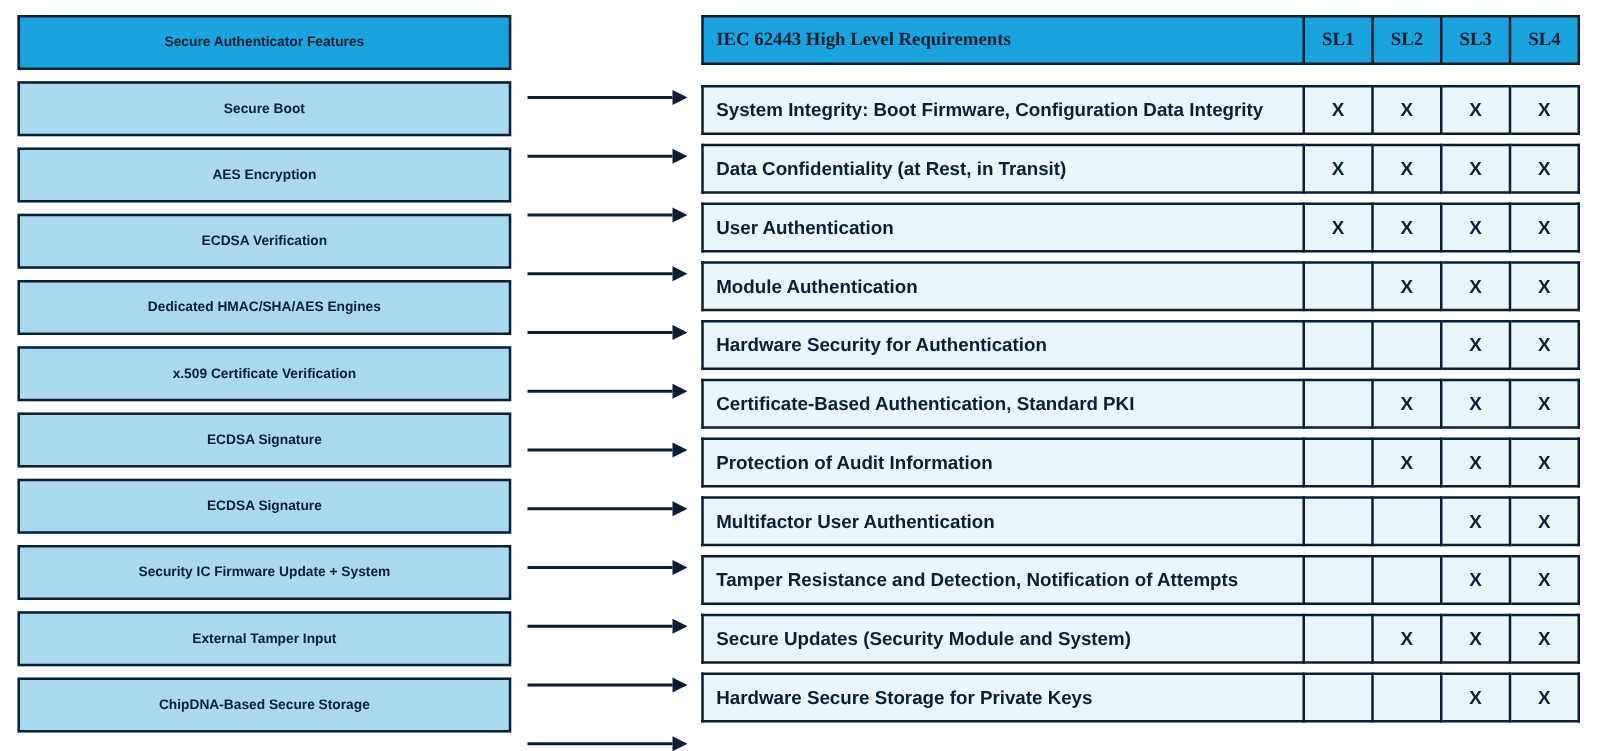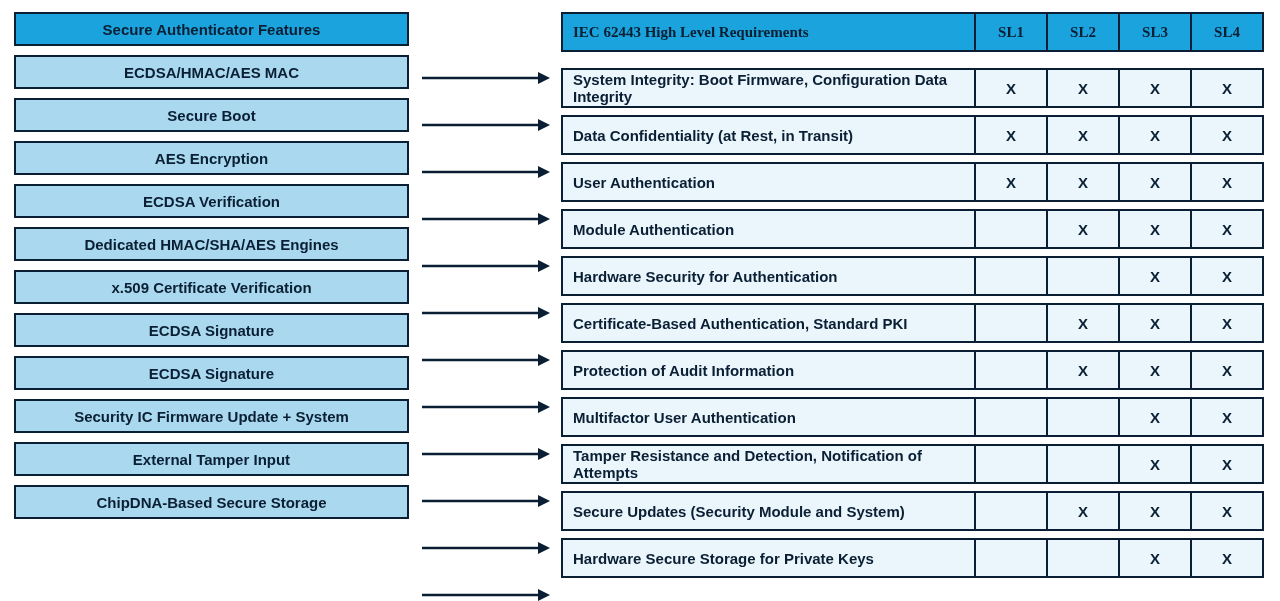--- a/index.html
+++ b/index.html
@@ -16,26 +16,26 @@
     gap: 0;
   }
   .left-col {
     display: flex;
     flex-direction: column;
     gap: 9px;
     width: 395px;
   }
   .feat-header, .feat-cell {
     border: 2px solid #0a1f33;
-    height: 34px;
+    height: 44px;
     display: flex;
     align-items: center;
     justify-content: center;
     font-weight: 700;
-    font-size: 15px;
+    font-size: 11px;
     padding: 0 10px;
     text-align: center;
   }
   .feat-header {
     background: #1aa3dd;
     color: #0a1f33;
   }
   .feat-cell {
     background: #a9d8ef;
     color: #0a1f33;
@@ -71,21 +71,21 @@
     font-size: 15px;
     color: #0a1f33;
     padding: 0 10px;
   }
   th {
     background: #1aa3dd;
     text-align: left;
     font-family: Liberation Serif, serif;
   }
   th.sl {
-    width: 72px;
+    width: 55px;
     text-align: center;
     padding: 0;
   }
   td.req {
     background: #eaf5fc;
     text-align: left;
   }
   td.sl {
     background: #eaf5fc;
     text-align: center;
@@ -100,21 +100,20 @@
   }
 </style>
 </head>
 <body>
 
 <div class="wrap">
 
   <div class="left-col">
     <div class="feat-header">Secure Authenticator Features</div>
 
-  <div class="feat-cell">ECDSA/HMAC/AES MAC</div>
       <div class="feat-cell">Secure Boot</div>
       <div class="feat-cell">AES Encryption</div>
       <div class="feat-cell">ECDSA Verification</div>
       <div class="feat-cell">Dedicated HMAC/SHA/AES Engines</div>
       <div class="feat-cell">x.509 Certificate Verification</div>
       <div class="feat-cell">ECDSA Signature</div>
       <div class="feat-cell">ECDSA Signature</div>
       <div class="feat-cell">Security IC Firmware Update + System</div>
       <div class="feat-cell">External Tamper Input</div>
       <div class="feat-cell">ChipDNA-Based Secure Storage</div>

